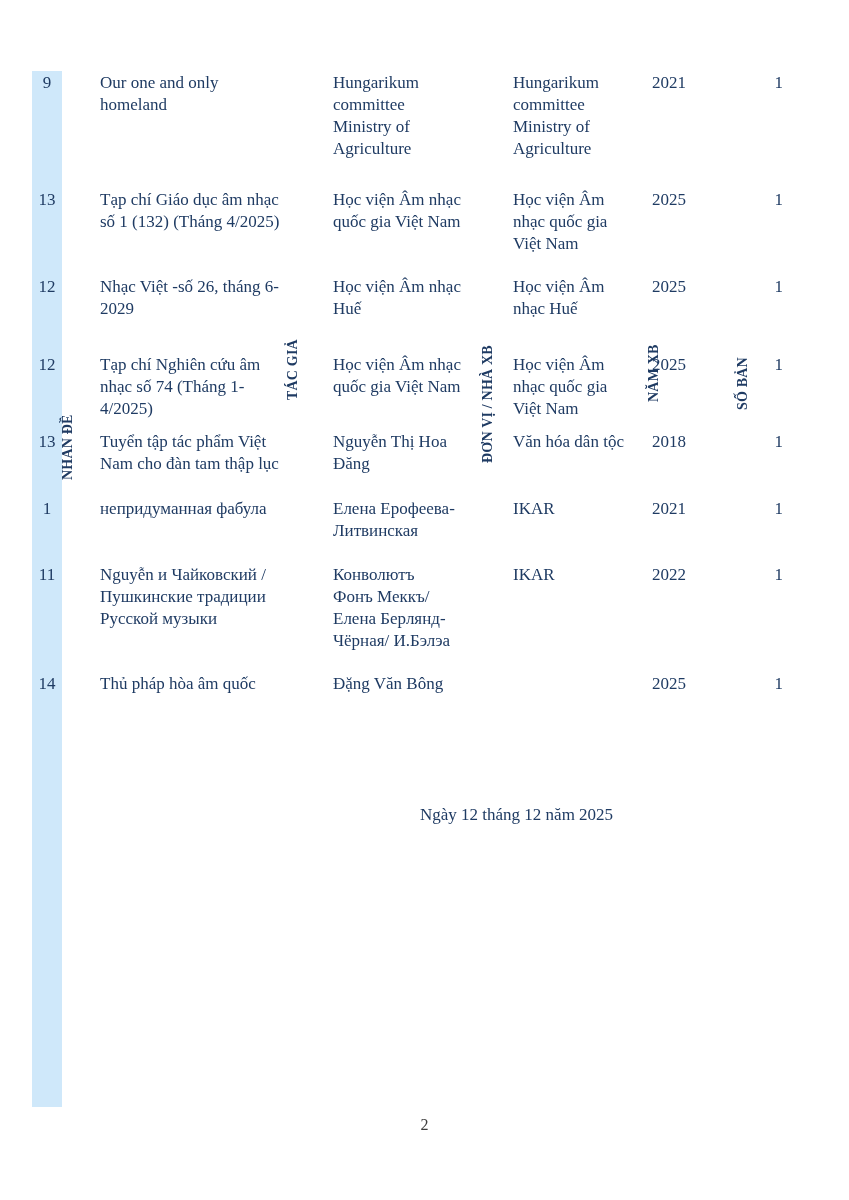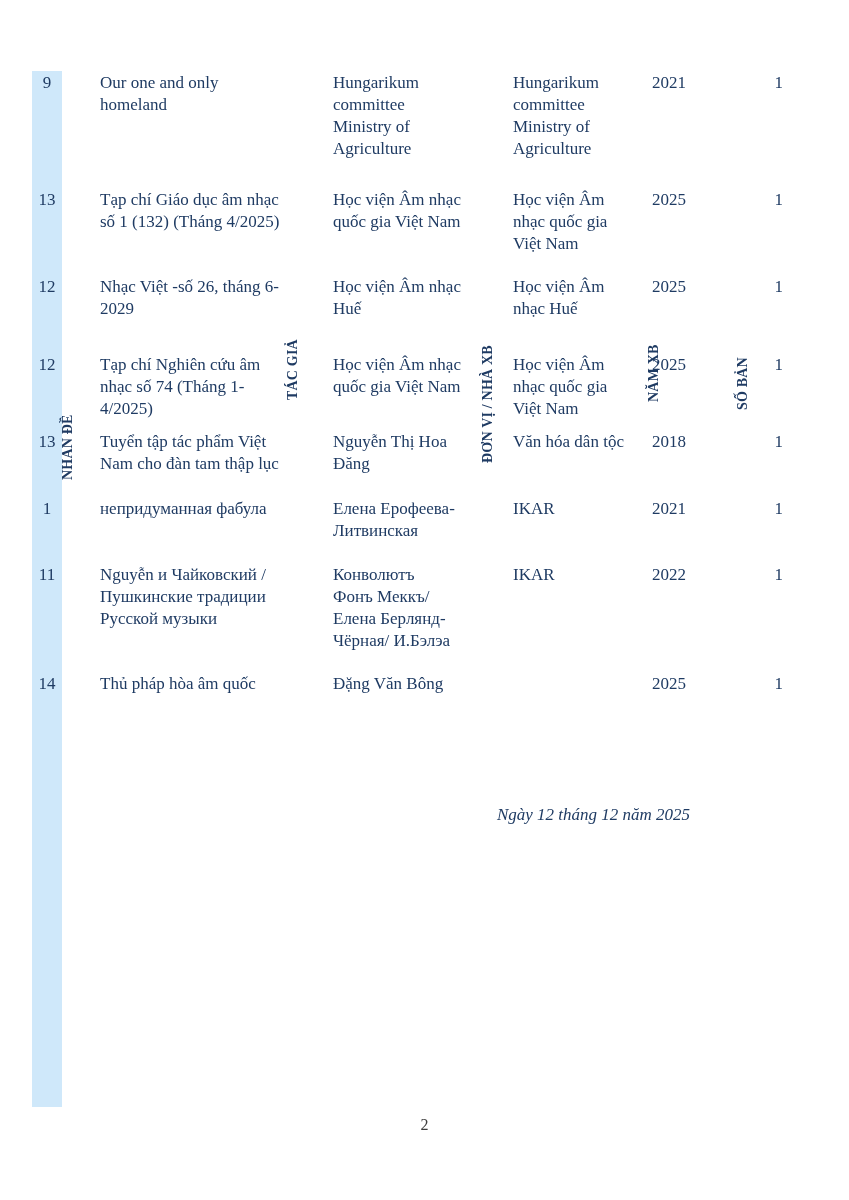--- a/index.html
+++ b/index.html
@@ -58,22 +58,21 @@
   .vh-title     { left: 76px;  top: 464px; }
   .vh-author    { left: 301px; top: 384px; }
   .vh-publisher { left: 496px; top: 447px; }
   .vh-year      { left: 662px; top: 386px; }
   .vh-copies    { left: 751px; top: 394px; }
   .date-line {
     position: absolute;
     left: 420px;
     top: 804px;
     width: 347px;
-    text-align: center;
-    font-style: italic;
+    text-align: left;
     font-size: 17px;
     line-height: 22px;
   }
   .page-number {
     position: absolute;
     left: 0;
     top: 1116px;
     width: 849px;
     text-align: center;
     font-size: 16px;

